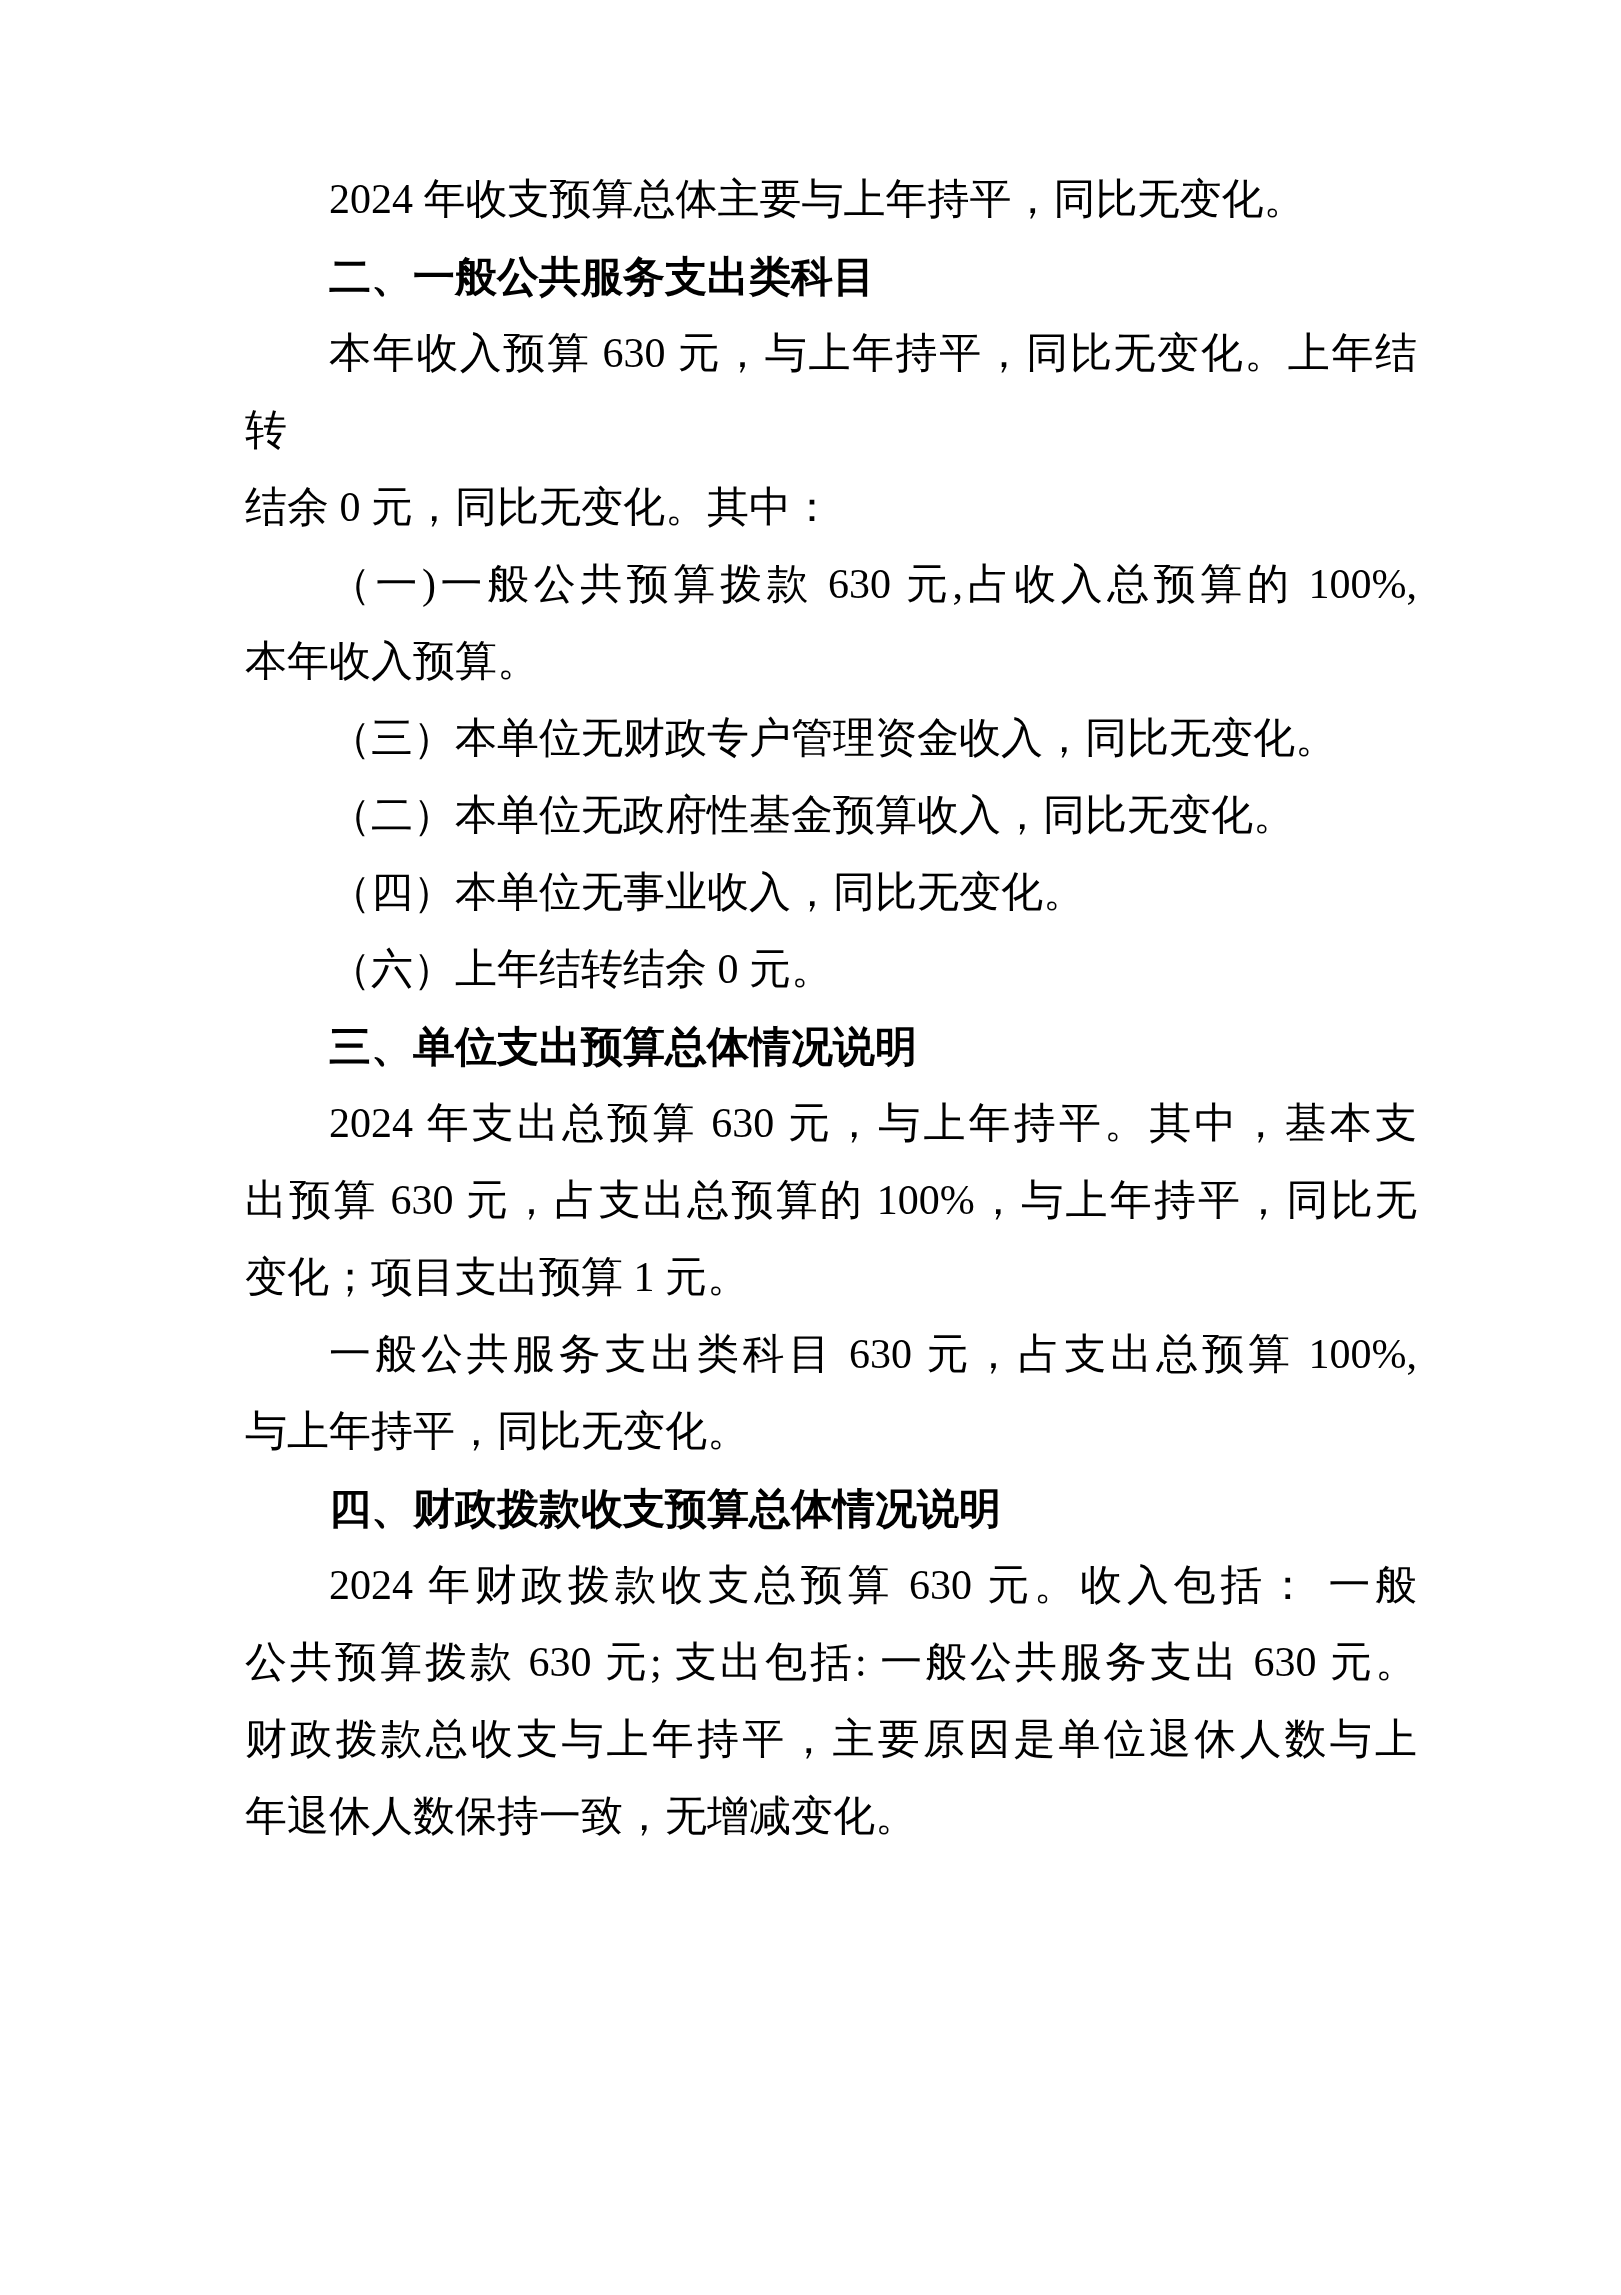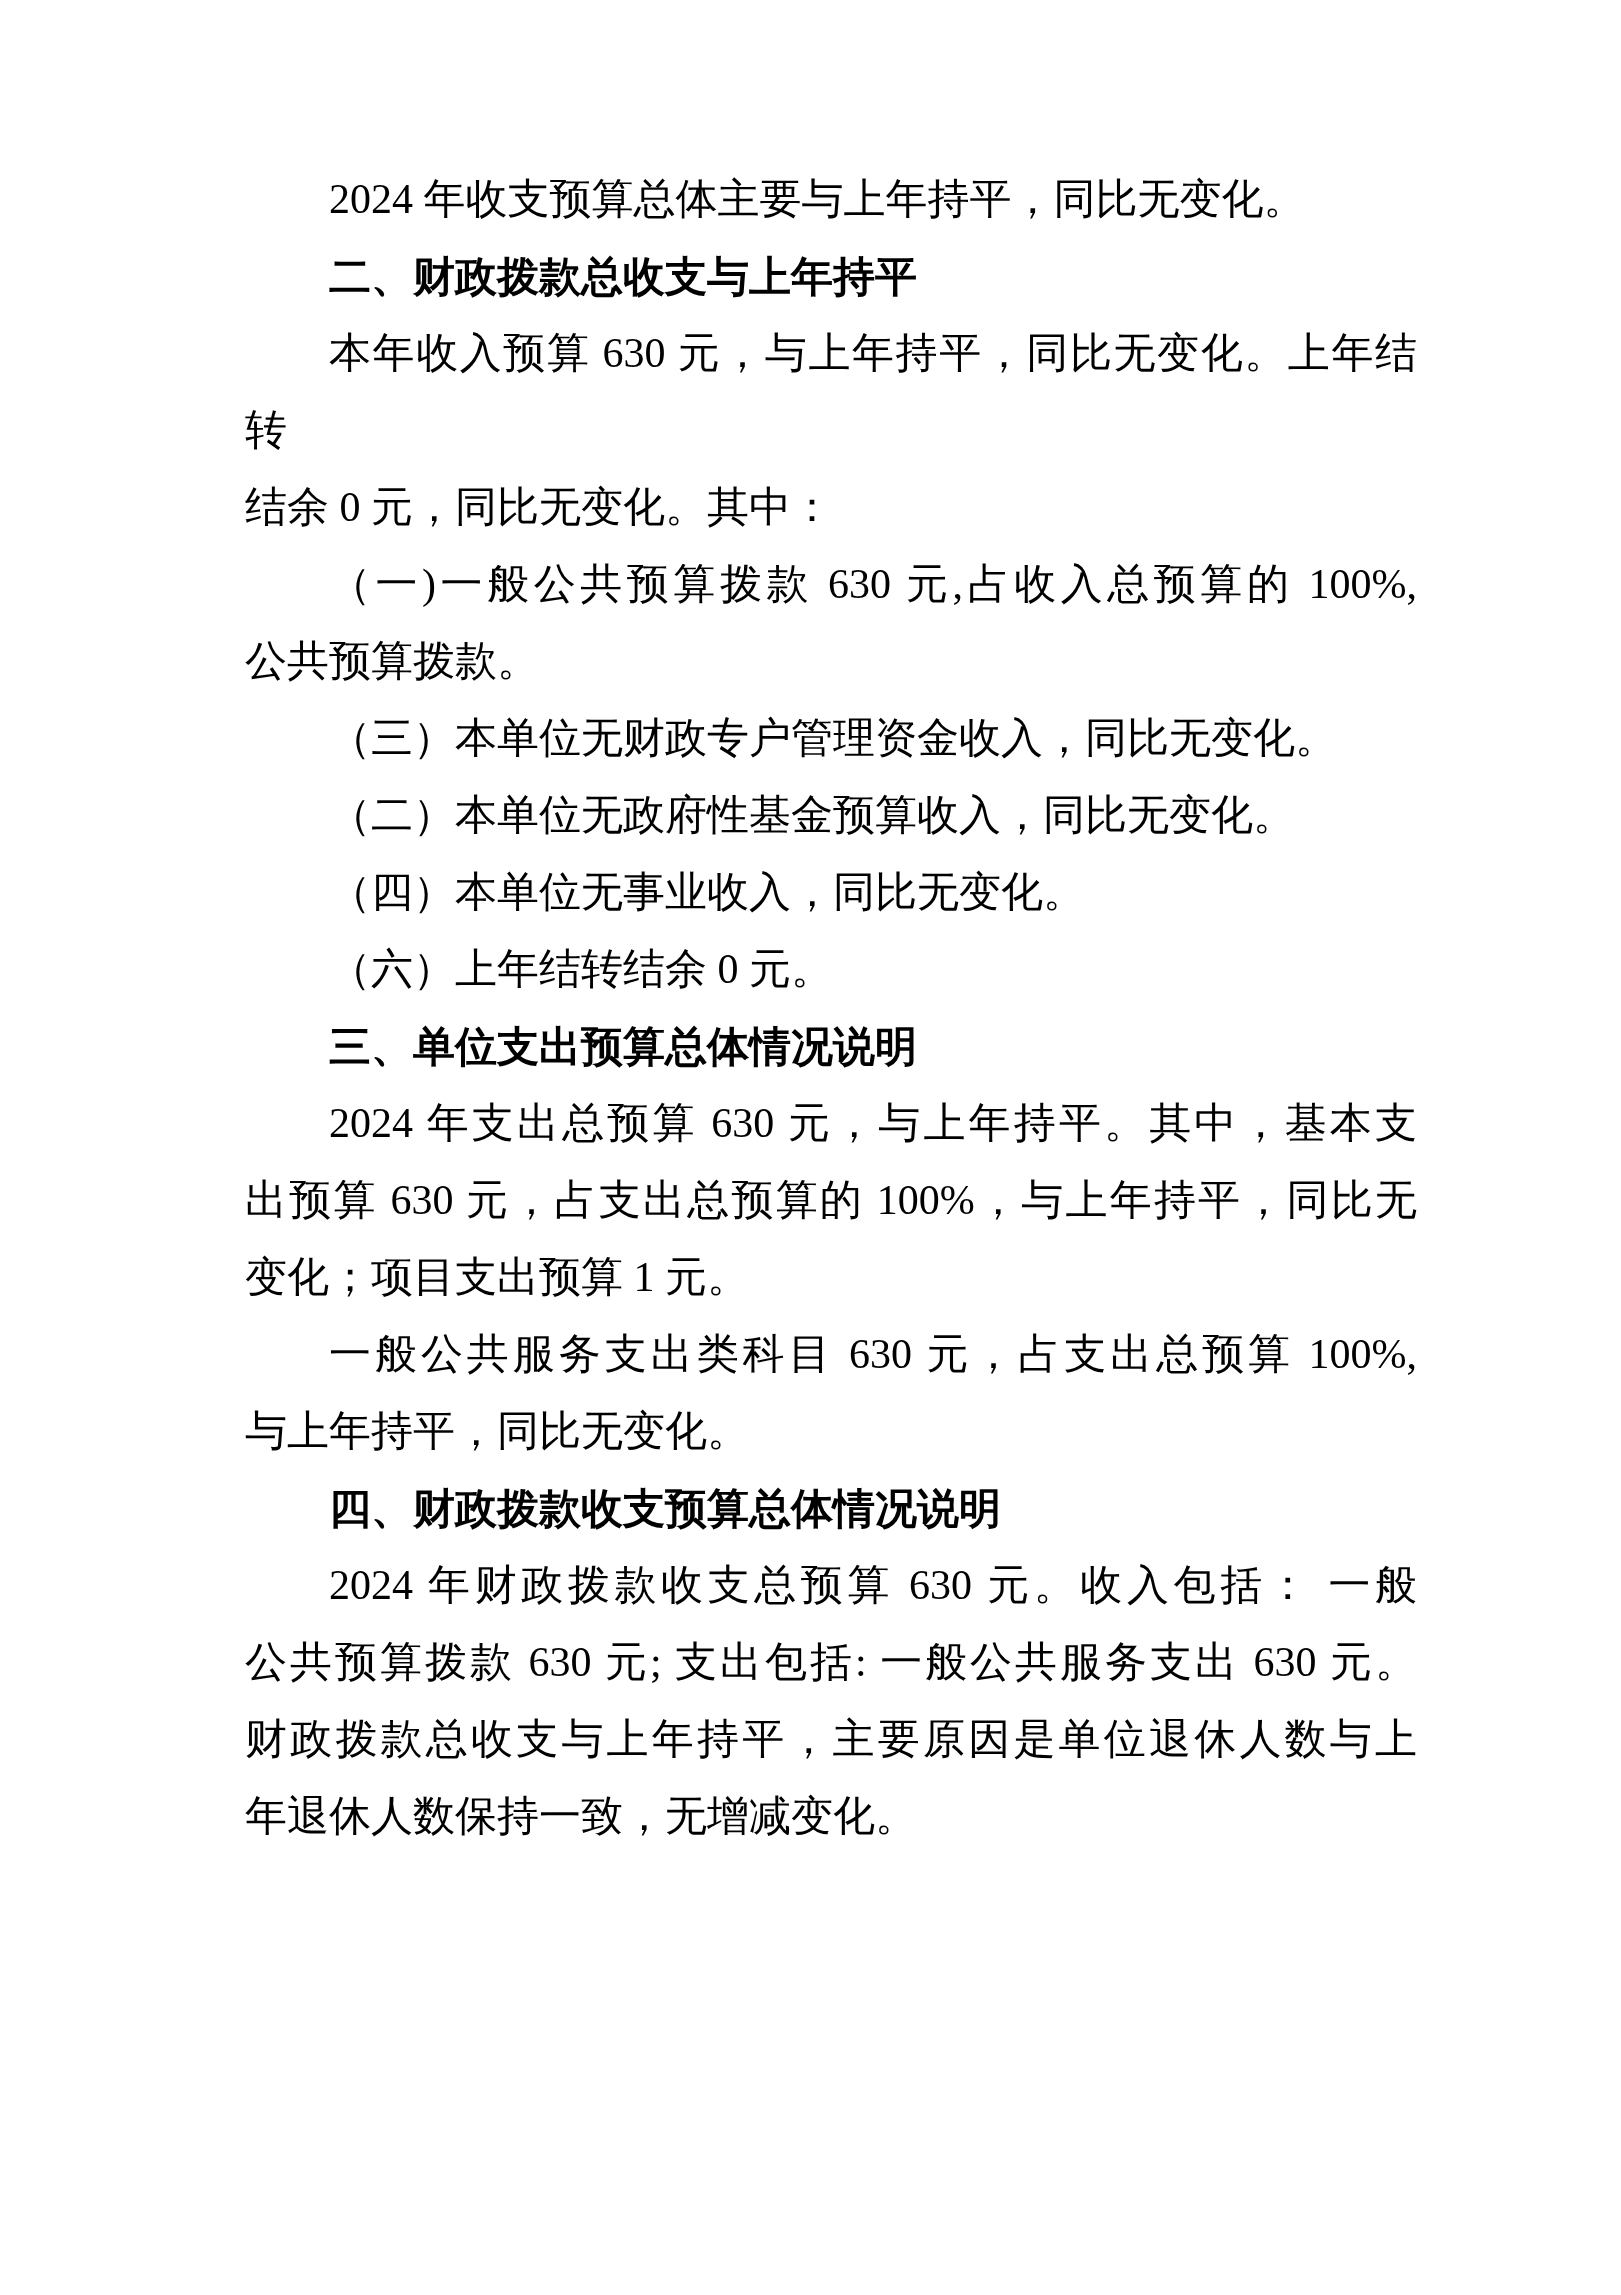--- a/index.html
+++ b/index.html
@@ -40,31 +40,31 @@
 <body>
 
 <div class="page">
   <div class="content">
 
     <div class="para">
       <div class="line">2024 年收支预算总体主要与上年持平，同比无变化。</div>
     </div>
 
     <div class="para heading">
-      <div class="line">二、财政拨款总收支与上年持平</div>
+      <div class="line">二、一般公共服务支出类科目</div>
     </div>
 
     <div class="para">
       <div class="line">本年收入预算 630 元，与上年持平，同比无变化。上年结转</div>
       <div class="line">结余 0 元，同比无变化。其中：</div>
     </div>
 
     <div class="para">
       <div class="line">（一)一般公共预算拨款 630 元,占收入总预算的 100%,</div>
-      <div class="line">公共预算拨款。</div>
+      <div class="line">本年收入预算。</div>
     </div>
 
     <div class="para">
       <div class="line">（三）本单位无财政专户管理资金收入，同比无变化。</div>
     </div>
 
     <div class="para">
       <div class="line">（二）本单位无政府性基金预算收入，同比无变化。</div>
     </div>
 

